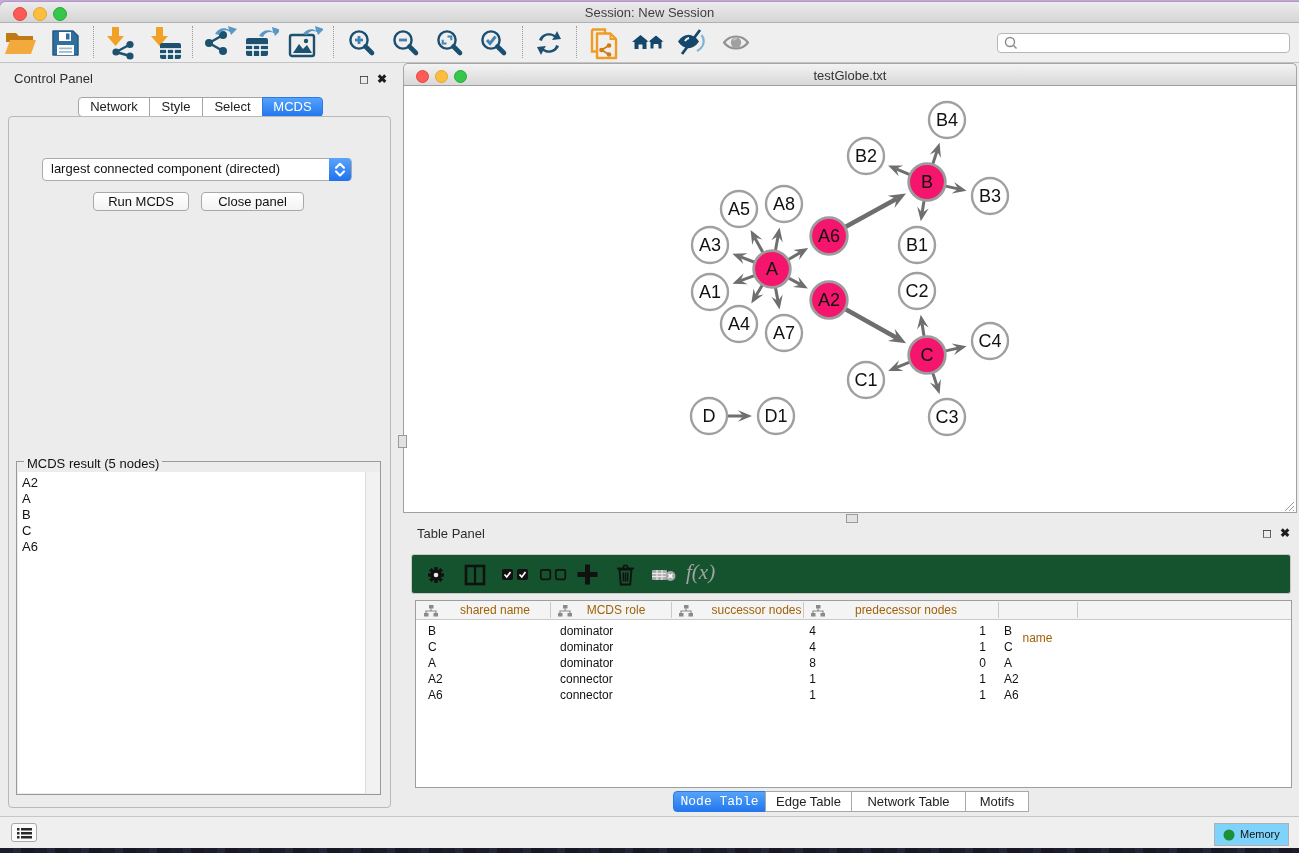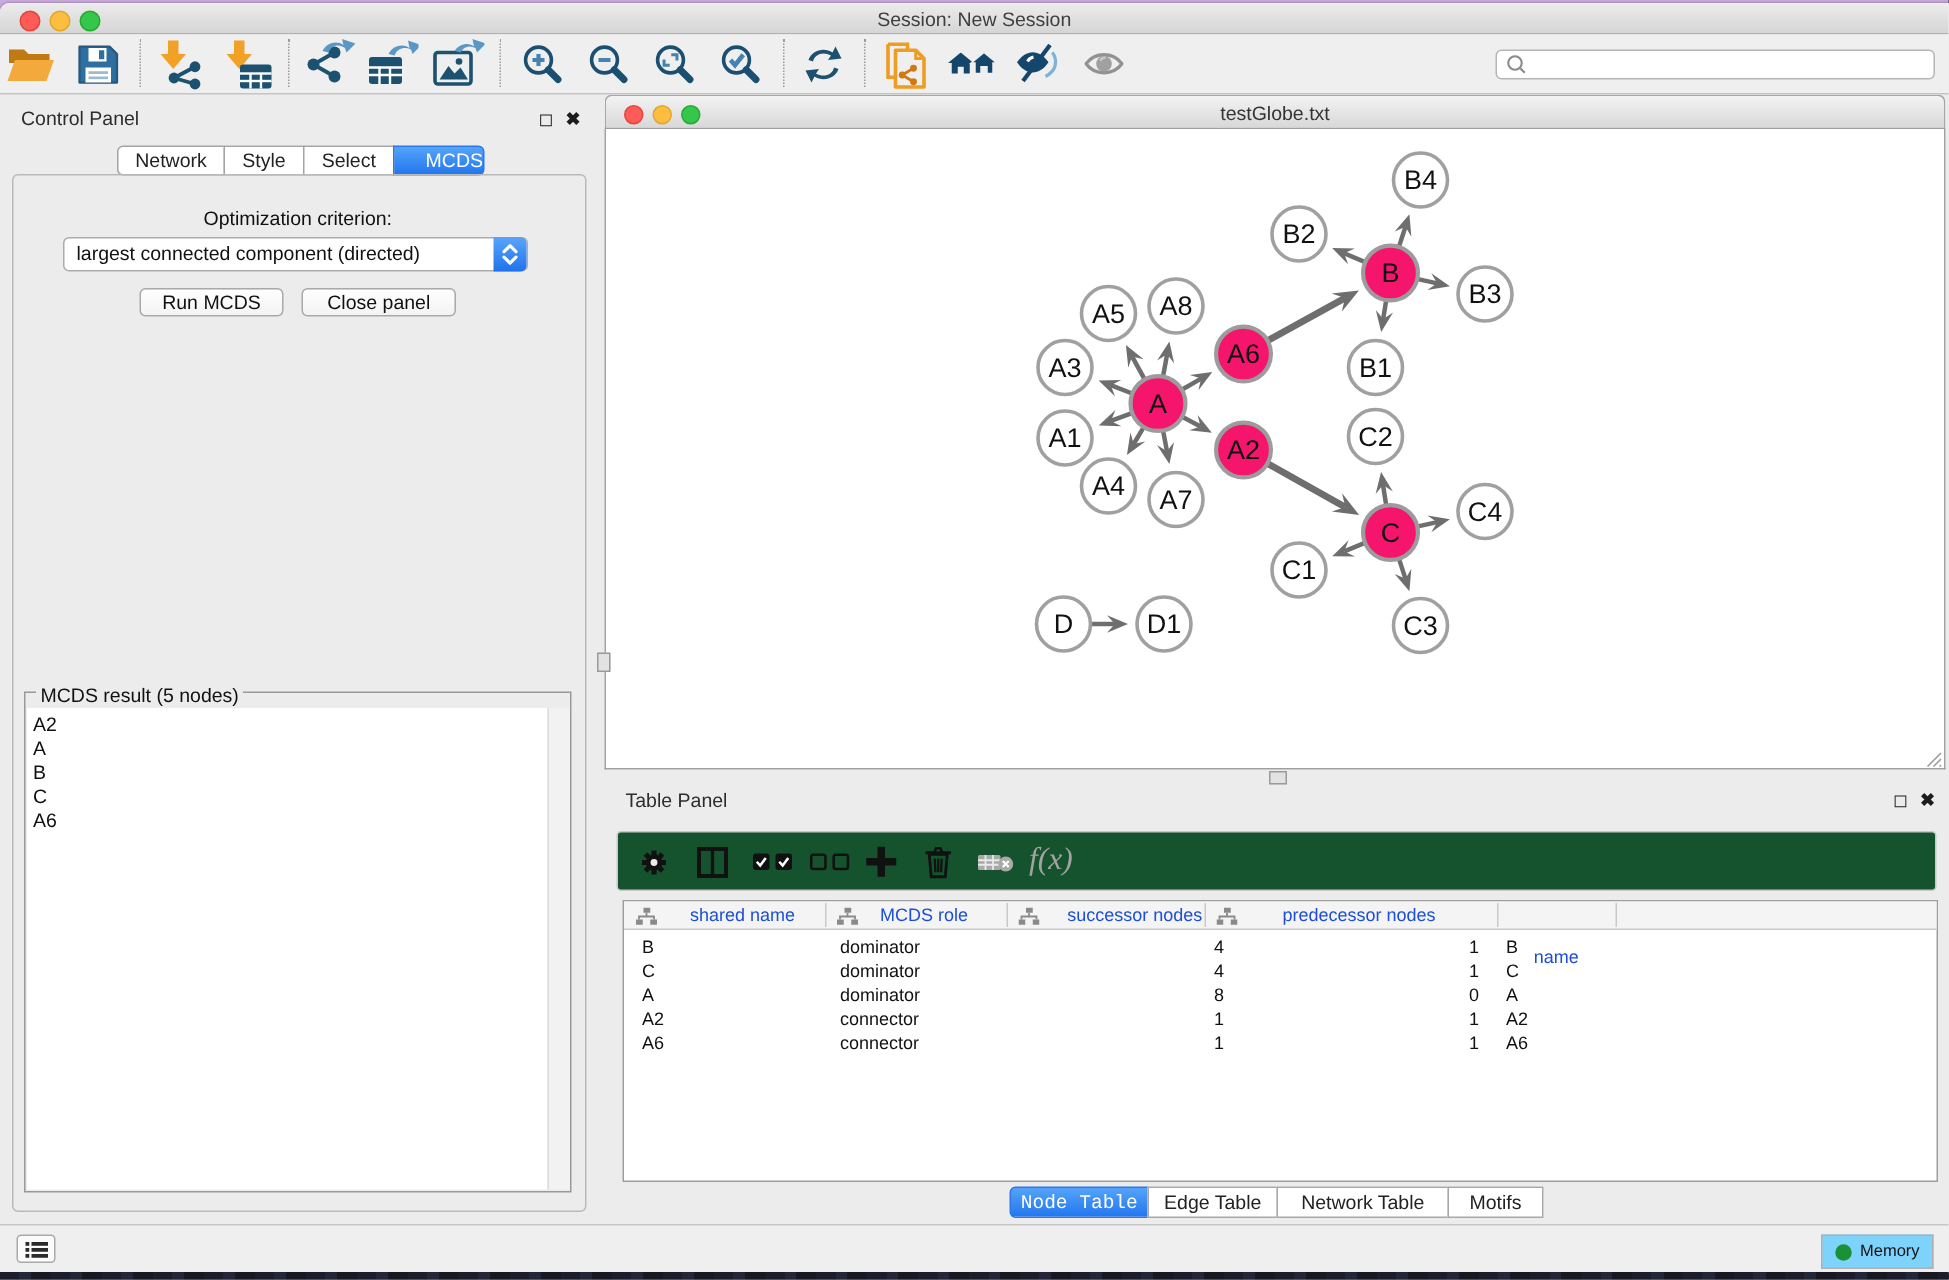--- a/index.html
+++ b/index.html
@@ -38,21 +38,21 @@
 
 #gwin{left:403px;top:61px;width:894px;height:450px;}
 #gtitle{left:0;top:0;width:892px;height:21px;background:linear-gradient(#f3f3f3,#d8d8d8);border:1px solid #a6a6a6;border-bottom:1px solid #9e9e9e;border-radius:5px 5px 0 0;}
 #gcanvas{left:0;top:23px;width:892px;height:426px;background:#fff;border:1px solid #a0a0a0;border-top:none;}
 
 #tp-title{left:417px;top:524px;font-size:13px;color:#2d2d2d;}
 #tbar{left:411px;top:552px;width:878px;height:38px;background:#14532d;border:1px solid #c8c8c8;border-radius:3px;}
 #tbl{left:415px;top:598px;width:875px;height:186px;background:#fff;border:1px solid #9e9e9e;}
 #thead{left:0;top:0;width:875px;height:18px;background:#f4f4f4;border-bottom:1px solid #c9c9c9;}
 .hsep{top:1px;height:16px;width:0;border-left:1px solid #c9c9c9;}
-.hcell{top:2px;font-size:12px;color:#1d4ed8;text-align:center;}
+.hcell{top:2px;font-size:12px;color:#a16207;text-align:center;}
 .trow{font-size:12px;color:#111;height:16px;}
 .btab{top:789px;height:19px;border:1px solid #a8a8a8;background:#fff;font-size:13px;color:#222;text-align:center;line-height:19px;}
 #desk-bot{left:0;top:848px;width:1299px;height:5px;background:repeating-linear-gradient(90deg,#1b1d2a 0 13px,#232637 13px 21px,#171822 21px 34px);}
 svg{display:block}
 </style>
 </head>
 <body>
 <div class="a" id="desk-top"></div>
 <div class="a" id="win">
   <div class="a" id="titlebar">
@@ -182,23 +182,22 @@
         </svg>
       </div>
   </div>
 
   <div class="a" id="cp-title">Control Panel</div>
   <div class="a wicon" style="left:359px;">◻</div>
   <div class="a wicon" style="left:377px;font-weight:bold;">✖</div>
   <div class="a tab" style="left:78px;width:70px;border-radius:4px 0 0 4px;">Network</div>
   <div class="a tab" style="left:149px;width:52px;">Style</div>
   <div class="a tab" style="left:202px;width:59px;">Select</div>
-  <div class="a tab tabsel" style="left:262px;width:59px;border-radius:0 4px 4px 0;text-align:right;">MCDS</div>
+  <div class="a tab tabsel" style="left:262px;width:59px;border-radius:0 4px 4px 0;">MCDS</div>
   <div class="a" id="cp-inner"></div>
-  <div class="a" id="optlab">Optimization criterion:</div>
   <div class="a" id="dd"></div>
   <div class="a" id="dd-t">largest connected component (directed)</div>
   <div class="a" id="dd-b">
       <svg width="22" height="23">
         <path d="M7,9.8 L11,5.8 L15,9.8" fill="none" stroke="#fff" stroke-width="2.1" stroke-linecap="round" stroke-linejoin="round"></path>
         <path d="M7,13.4 L11,17.4 L15,13.4" fill="none" stroke="#fff" stroke-width="2.1" stroke-linecap="round" stroke-linejoin="round"></path>
       </svg>
     </div>
   <div class="a btn" style="left:93px;width:94px;">Run MCDS</div>
   <div class="a btn" style="left:201px;width:101px;">Close panel</div>

